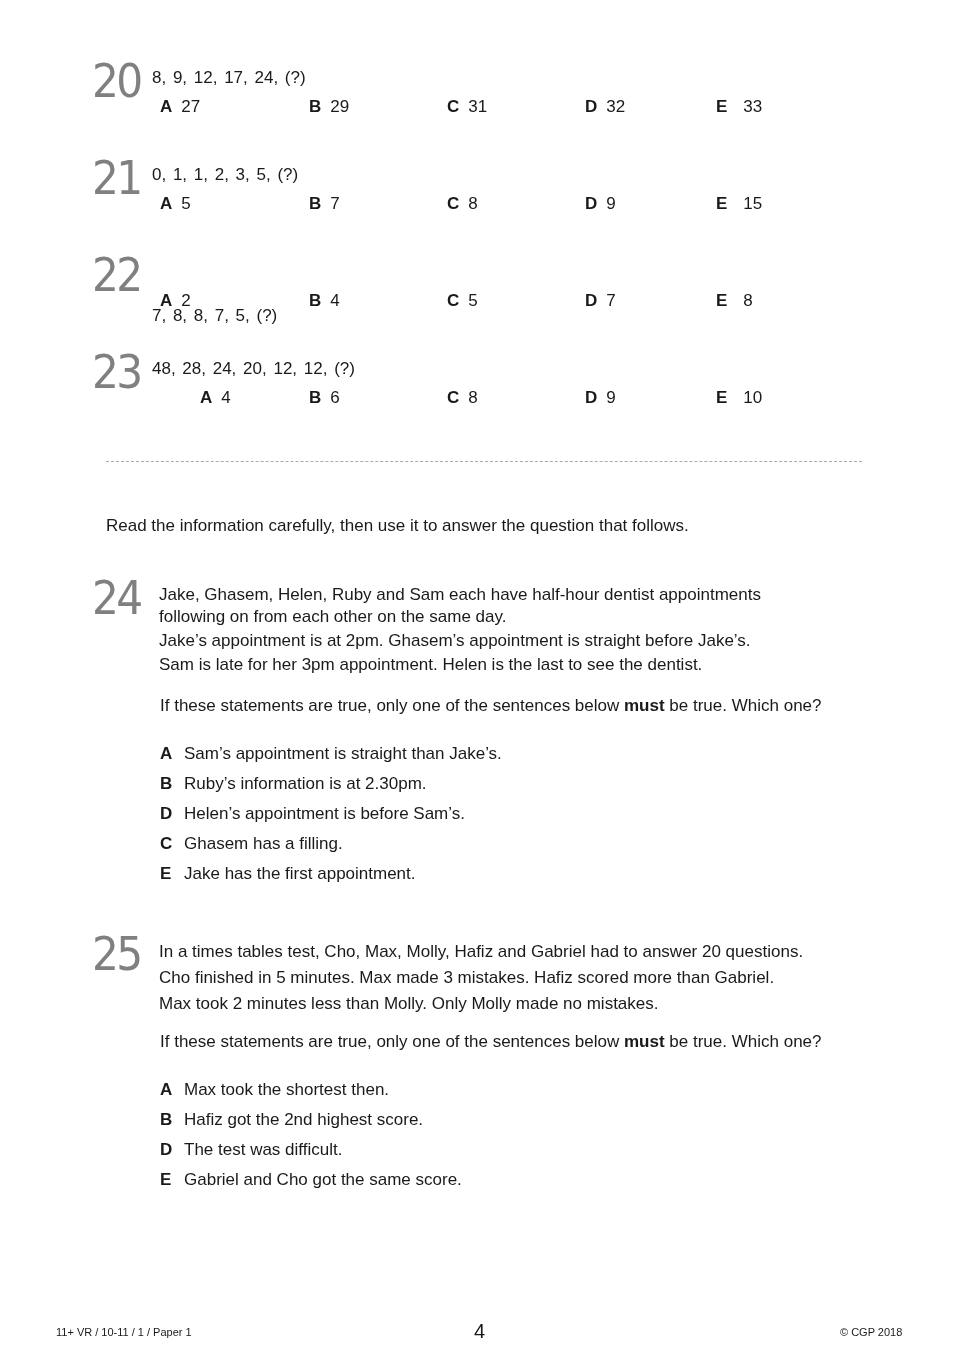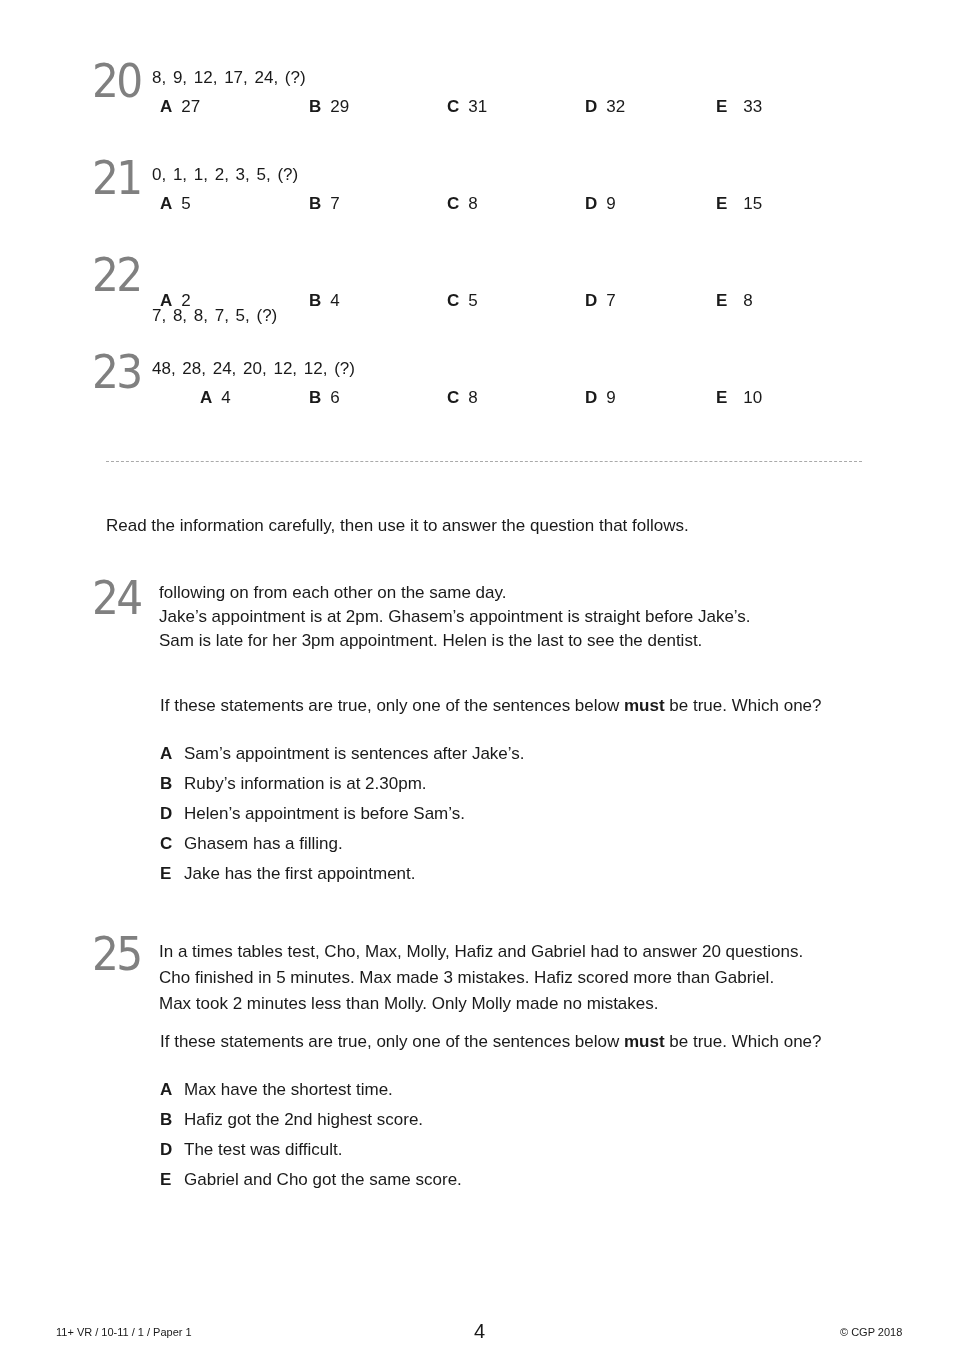--- a/index.html
+++ b/index.html
@@ -75,44 +75,45 @@
   </div>
 </div>
 
 <div class="divider"></div>
 
 <div class="instr">Read the information carefully, then use it to answer the question that follows.</div>
 
 <div>
   <div class="qnum" style="left:92px;top:575px;">24</div>
   <div class="para" style="top:583px;">
+    <p>Jake, Ghasem, Helen, Ruby and Sam each have half-hour dentist appointments</p>
     <p style="margin-top:-2px;">following on from each other on the same day.</p>
     <p>Jake’s appointment is at 2pm.  Ghasem’s appointment is straight before Jake’s.</p>
     <p>Sam is late for her 3pm appointment.  Helen is the last to see the dentist.</p>
   </div>
   <div class="ask" style="top:696px;"><span>If these statements are true, only one of the sentences below </span><b>must</b><span> be true.  Which one?</span></div>
   <div class="choices" style="top:739px;">
-    <div class="choice"><b>A</b><span>Sam’s appointment is sentences after Jake’s.</span></div>
+    <div class="choice"><b>A</b><span>Sam’s appointment is straight than Jake’s.</span></div>
     <div class="choice"><b>B</b><span>Ruby’s information is at 2.30pm.</span></div>
     <div class="choice"><b>D</b><span>Helen’s appointment is before Sam’s.</span></div>
     <div class="choice"><b>C</b><span>Ghasem has a filling.</span></div>
     <div class="choice"><b>E</b><span>Jake has the first appointment.</span></div>
   </div>
 </div>
 
 <div>
   <div class="qnum" style="left:92px;top:931px;">25</div>
   <div class="para" style="top:940px;">
     <p style="height:26px;">In a times tables test, Cho, Max, Molly, Hafiz and Gabriel had to answer 20 questions.</p>
     <p style="height:26px;">Cho finished in 5 minutes.  Max made 3 mistakes.  Hafiz scored more than Gabriel.</p>
     <p>Max took 2 minutes less than Molly.  Only Molly made no mistakes.</p>
   </div>
   <div class="ask" style="top:1032px;"><span>If these statements are true, only one of the sentences below </span><b>must</b><span> be true.  Which one?</span></div>
   <div class="choices" style="top:1075px;">
-    <div class="choice"><b>A</b><span>Max have the shortest time.</span></div>
+    <div class="choice"><b>A</b><span>Max took the shortest then.</span></div>
     <div class="choice"><b>B</b><span>Hafiz got the 2nd highest score.</span></div>
     <div class="choice"><b>D</b><span>The test was difficult.</span></div>
     <div class="choice"><b>E</b><span>Gabriel and Cho got the same score.</span></div>
   </div>
 </div>
 
 <div class="footer-left">11+ VR / 10-11 / 1 / Paper 1</div>
 <div class="footer-center">4</div>
 <div class="footer-right">© CGP 2018</div>
 

